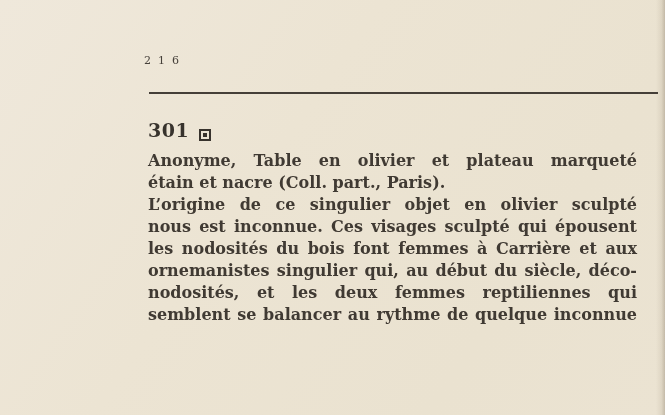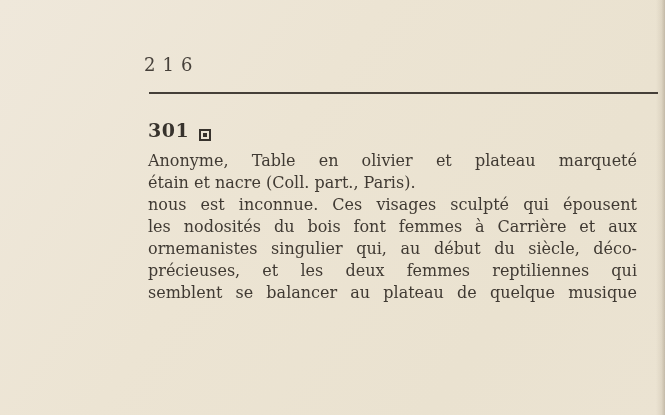--- a/index.html
+++ b/index.html
@@ -25,21 +25,21 @@
     background: linear-gradient(to right,
       rgba(130,115,92,0) 0%,
       rgba(130,115,92,0.12) 60%,
       rgba(105,90,70,0.30) 100%);
     pointer-events: none;
   }
   .page-number {
     position: absolute;
     left: 144px;
     top: 54px;
-    font-size: 18px;
+    font-size: 11px;
     letter-spacing: 7px;
     color: #46403a;
   }
   .rule {
     position: absolute;
     left: 149px;
     top: 92px;
     width: 509px;
     height: 2px;
     background: #453f38;
@@ -78,20 +78,21 @@
     left: 148px;
     top: 150px;
     width: 489px;
     font-size: 16px;
     line-height: 22px;
     color: #403a33;
   }
   .line {
     height: 22px;
     white-space: normal;
+    font-weight: bold;
   }
   .line.jl {
     text-align: justify;
     text-align-last: justify;
   }
   .line.ll {
     text-align: right;
     text-align-last: left;
   }
 </style>
@@ -107,22 +108,23 @@
   <div class="entry-header">
     <span class="entry-number">301</span>
     <span class="square-marker">
       <span class="inner-dot"></span>
     </span>
   </div>
 
   <div class="text-block">
     <div class="line jl">Anonyme, Table en olivier et plateau marqueté</div>
     <div class="line ll">étain et nacre (Coll. part., Paris).</div>
+    <div class="line jl">L’origine de ce singulier objet en olivier sculpté</div>
     <div class="line jl">nous est inconnue. Ces visages sculpté qui épousent</div>
     <div class="line jl">les nodosités du bois font femmes à Carrière et aux</div>
     <div class="line jl">ornemanistes singulier qui, au début du siècle, déco-</div>
-    <div class="line jl">précieuses, et les deux femmes reptiliennes qui</div>
-    <div class="line jl">semblent se balancer au plateau de quelque musique</div>
+    <div class="line jl">nodosités, et les deux femmes reptiliennes qui</div>
+    <div class="line jl">semblent se balancer au rythme de quelque inconnue</div>
   </div>
 
   <div class="edge-shade"></div>
 
 </div>
 
 </body></html>

